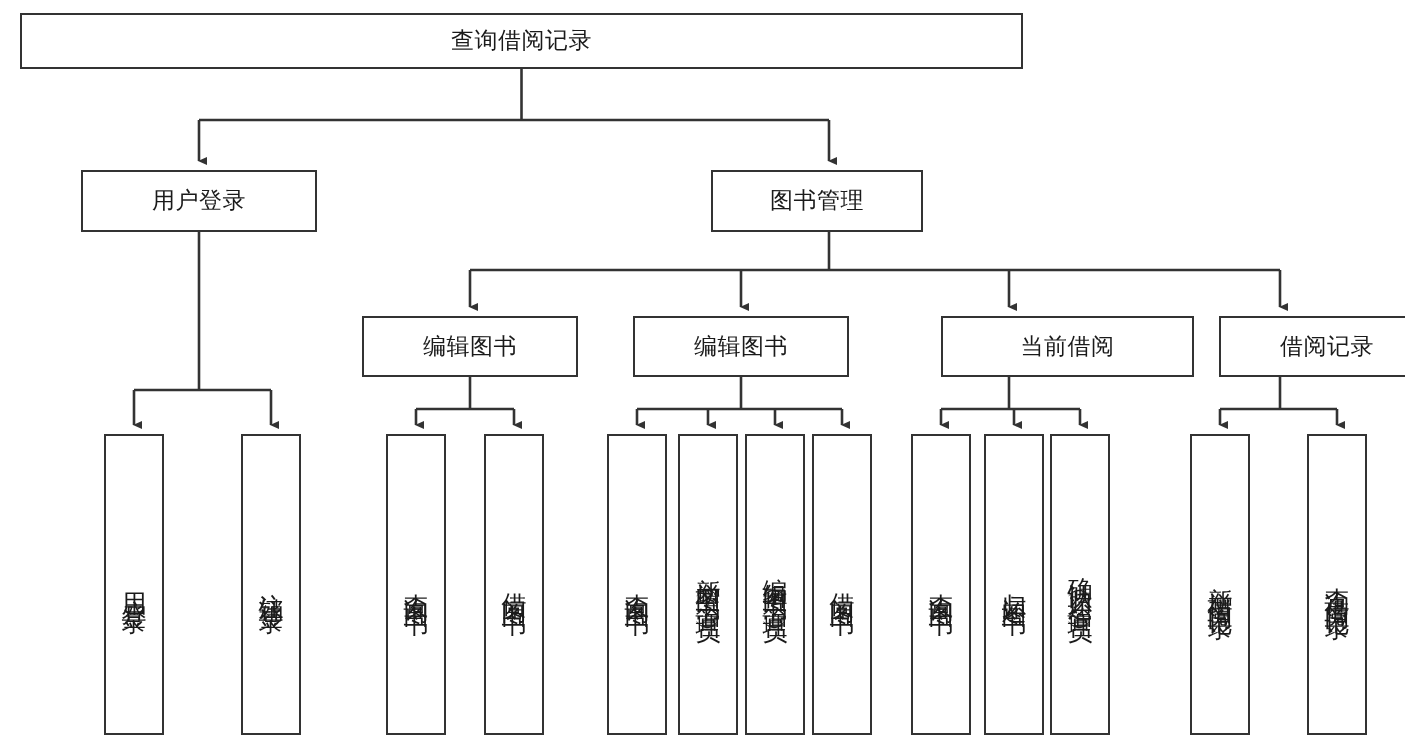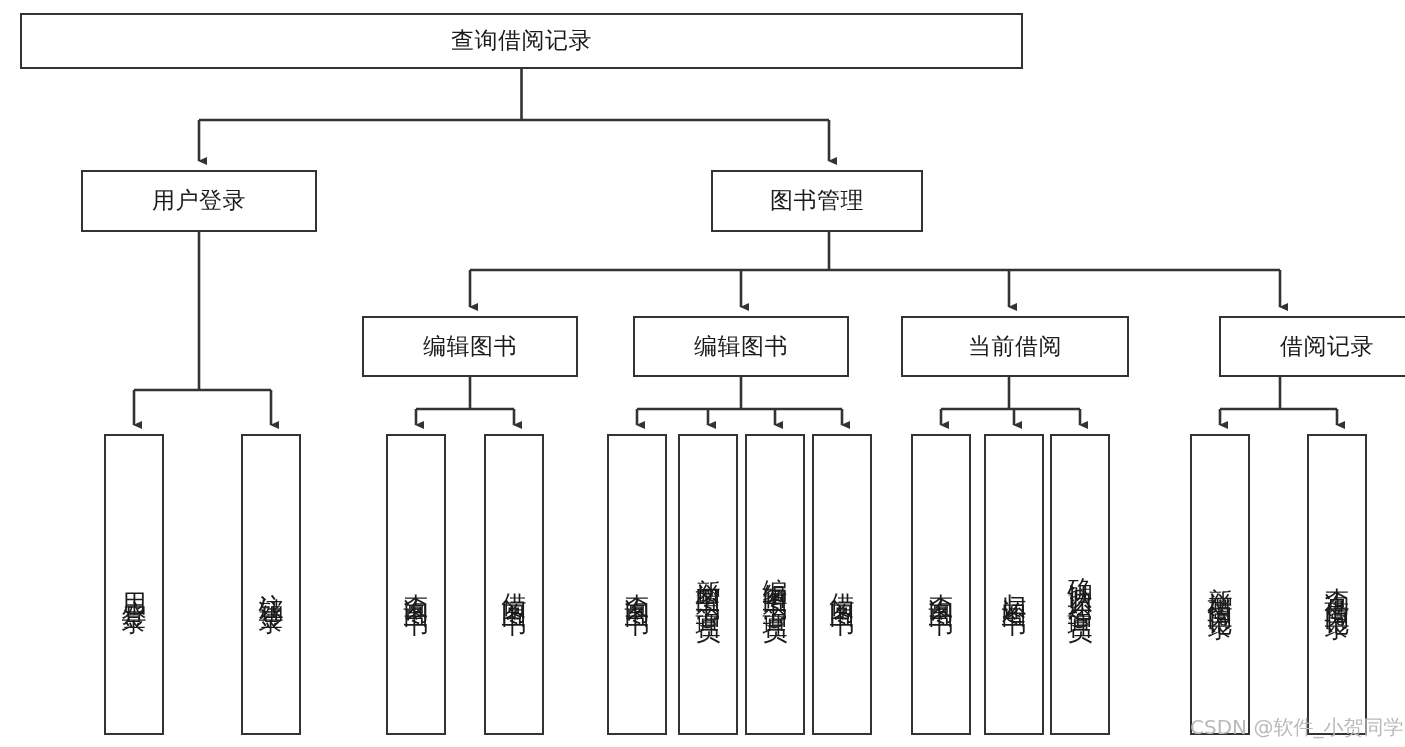--- a/index.html
+++ b/index.html
@@ -128,21 +128,21 @@
       </div>
       <div class="node horiz" style="left: 711px; top: 170px; width: 212px; height: 62px;">
         <span class="node-label">图书管理</span>
       </div>
       <div class="node horiz" style="left: 362px; top: 316px; width: 216px; height: 61px;">
         <span class="node-label">编辑图书</span>
       </div>
       <div class="node horiz" style="left: 633px; top: 316px; width: 216px; height: 61px;">
         <span class="node-label">编辑图书</span>
       </div>
-      <div class="node horiz" style="left: 901px; top: 316px; width: 228px; height: 61px;">
+      <div class="node horiz" style="left: 941px; top: 316px; width: 253px; height: 61px;">
         <span class="node-label">当前借阅</span>
       </div>
       <div class="node horiz" style="left: 1219px; top: 316px; width: 216px; height: 61px;">
         <span class="node-label">借阅记录</span>
       </div>
       <div class="node vert" style="left: 104px; top: 434px; width: 60px; height: 301px;">
         <span class="node-label">用户登录</span>
       </div>
       <div class="node vert" style="left: 241px; top: 434px; width: 60px; height: 301px;">
         <span class="node-label">注销登录</span>
@@ -175,15 +175,14 @@
         <span class="node-label">确认归还（管理员）</span>
       </div>
       <div class="node vert" style="left: 1190px; top: 434px; width: 60px; height: 301px;">
         <span class="node-label">新增借阅记录</span>
       </div>
       <div class="node vert" style="left: 1307px; top: 434px; width: 60px; height: 301px;">
         <span class="node-label">查询借阅记录</span>
       </div>
     </div>
 
-  <div class="watermark" style="left: 1190px; top: 714px;">CSDN @软件_小贺同学</div>
 
 </div>
 
 </body></html>

